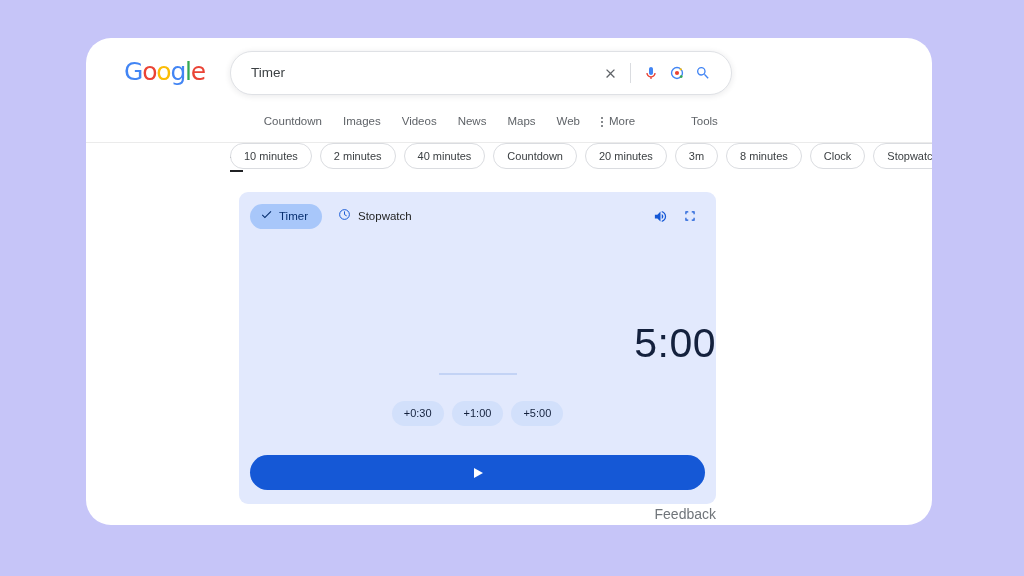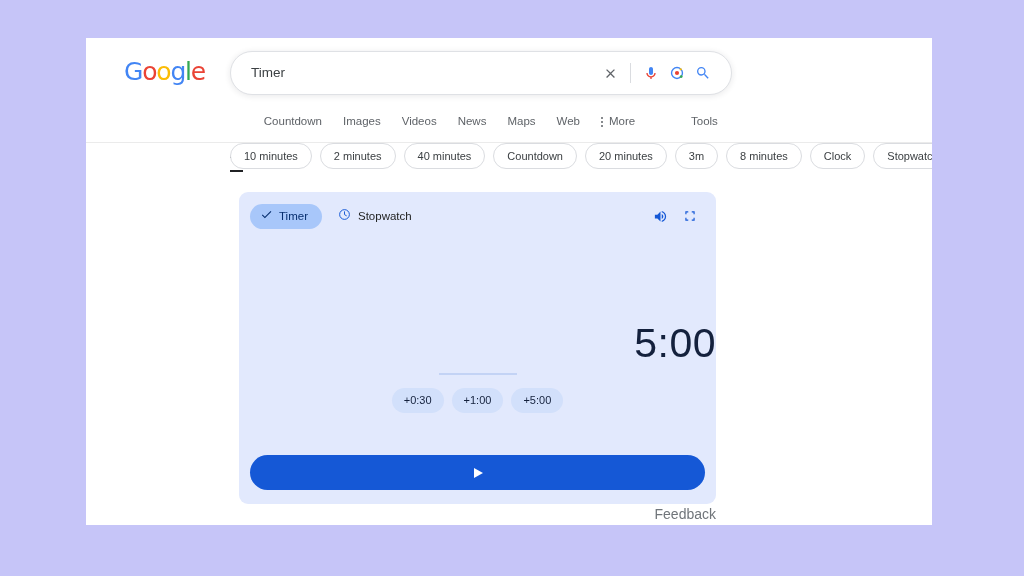--- a/index.html
+++ b/index.html
@@ -18,20 +18,21 @@
 
   
   .page {
     position: absolute;
     left: 86px;
     top: 38px;
     width: 846px;
     height: 487px;
     background: #ffffff;
     overflow: hidden;
+    border-radius: 25px;
   }
 
   
   .header {
     position: absolute;
     left: 0;
     top: 0;
     width: 846px;
     height: 70px;
   }
@@ -277,21 +278,21 @@
   .timer-underline {
     width: 78px;
     height: 1.5px;
     background: #c3d3f5;
     margin: 7px auto 0 auto;
   }
 
   .add-buttons {
     position: absolute;
     left: 0;
-    top: 196px;
+    top: 209px;
     width: 100%;
     display: flex;
     justify-content: center;
     gap: 8px;
   }
 
   .add-btn {
     height: 25px;
     padding: 0 12px;
     border-radius: 13px;

